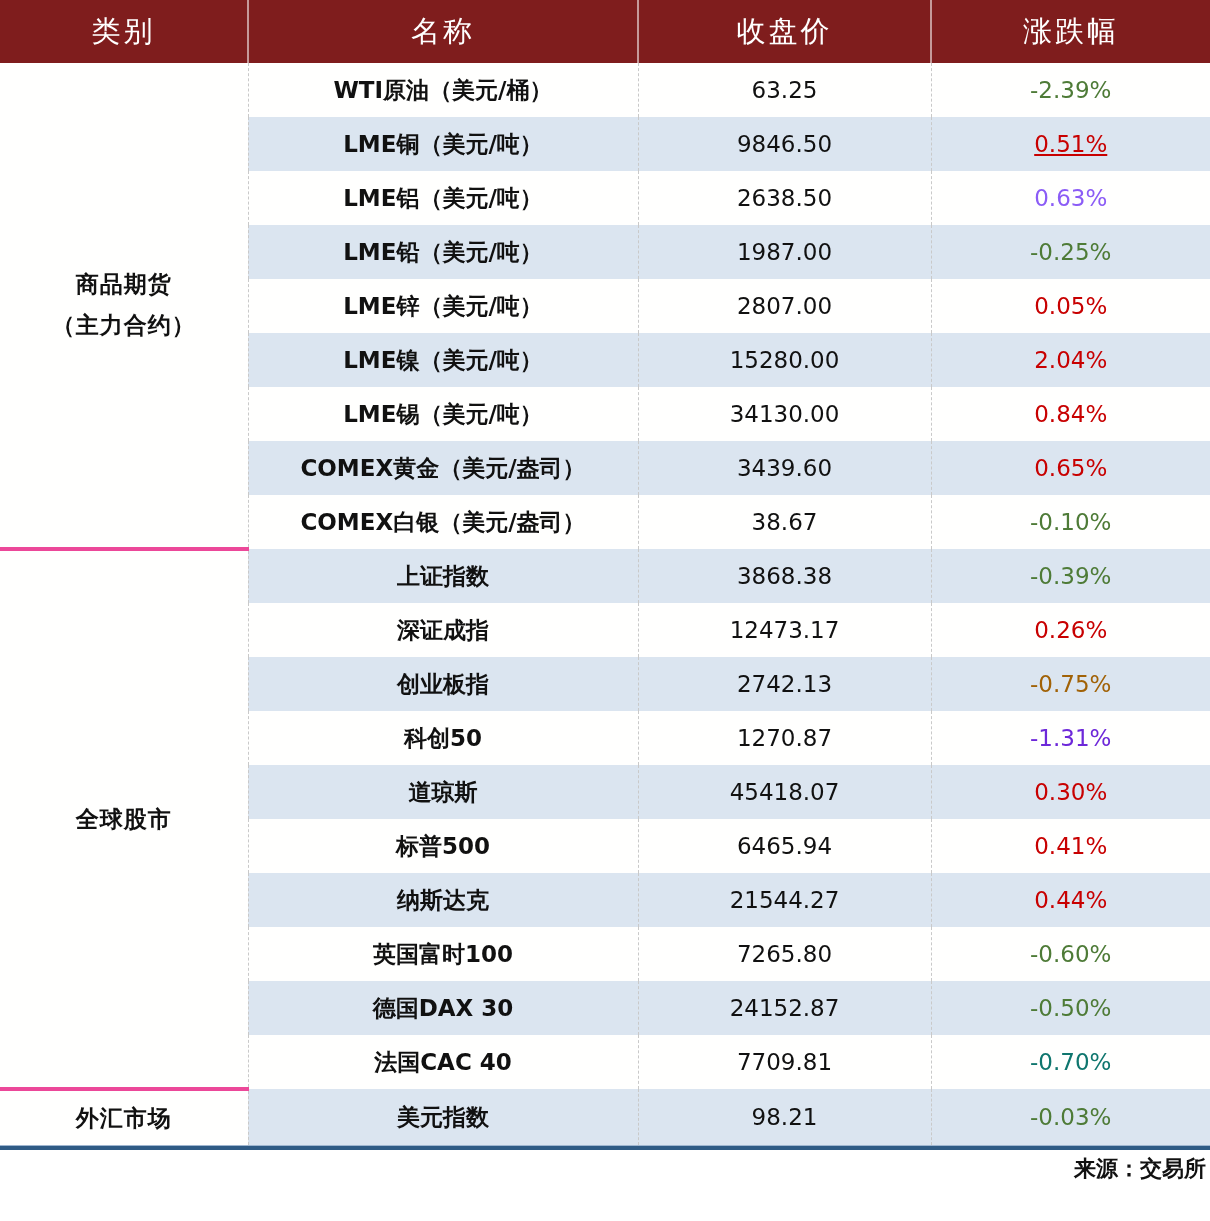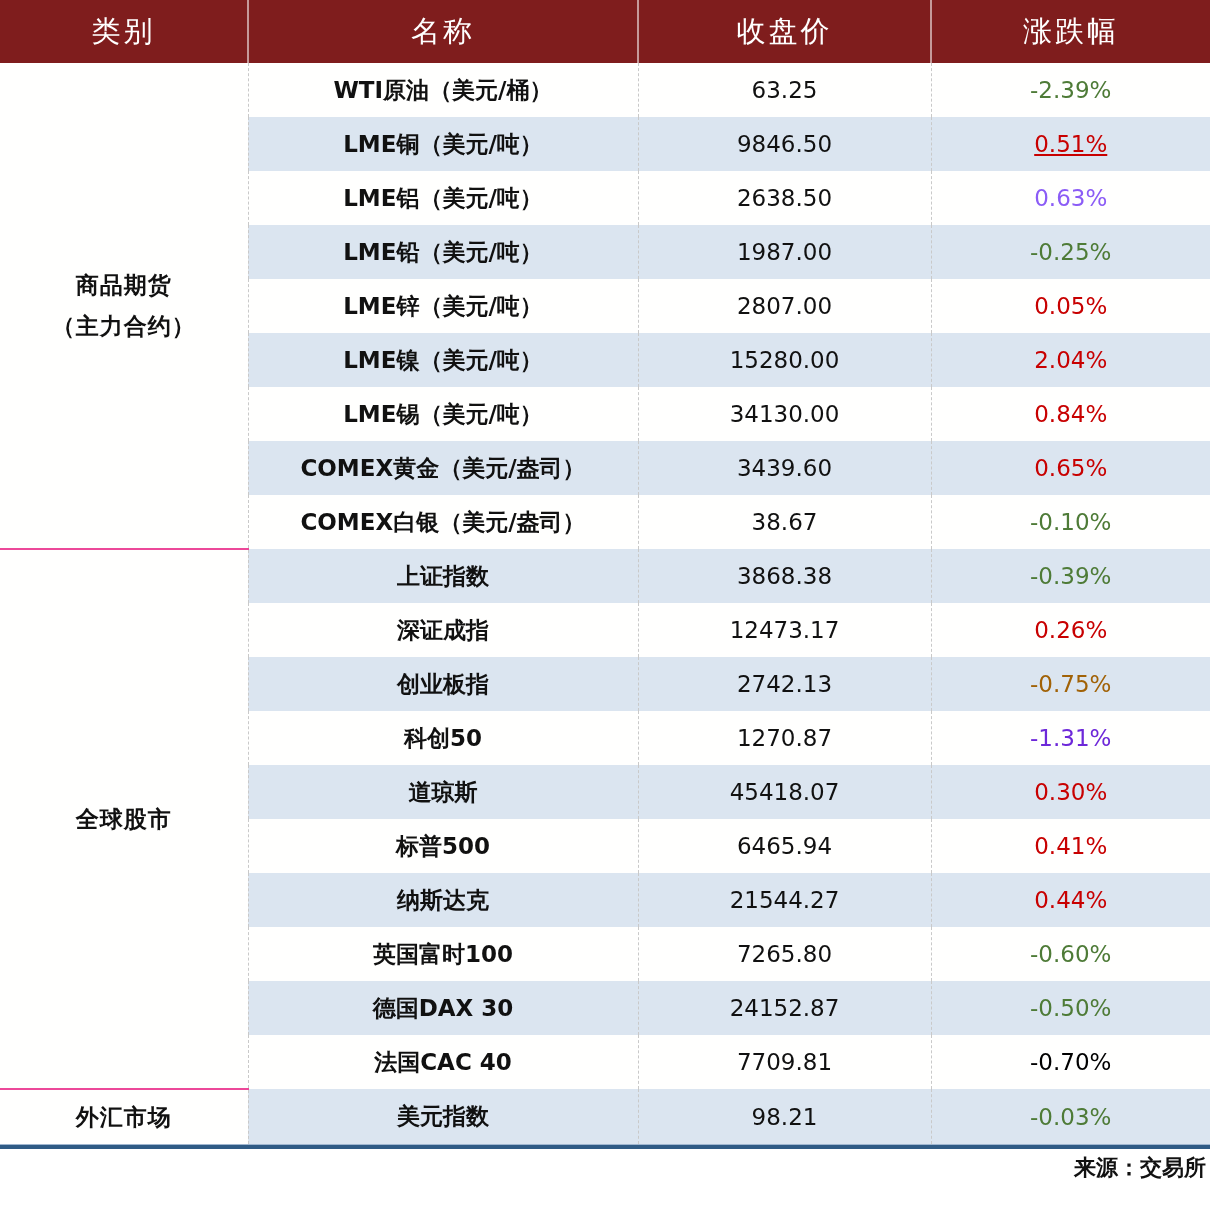--- a/index.html
+++ b/index.html
@@ -56,21 +56,21 @@
   }
   tr.row-white .band-cell { background: #FFFFFE; }
   tr.row-blue  .band-cell { background: #DBE5F0; }
 
   td.cat-cell {
     background: #FFFFFE;
     font-weight: 700;
     line-height: 41px;
     letter-spacing: 1px;
   }
-  td.cat-cell.group-divide { border-top: 2px solid #ec4899; }
+  td.cat-cell.group-divide { border-top: 4px solid #ec4899; }
 
   td.name-cell   { font-weight: 700; border-left: 1px dashed #C9C9C9; }
   td.price-cell  { font-weight: 500; border-left: 1px dashed #C9C9C9; }
   td.change-cell { font-weight: 500; border-left: 1px dashed #C9C9C9; }
 
   .bottom-rule-light { height: 1px; background: #9FB6D0; }
   .bottom-rule-dark  { height: 4px; background: #2F5B85; }
 
   .source-bar {
     height: 37px;
@@ -197,21 +197,21 @@
           <td class="change-cell band-cell" style="color: rgb(78, 123, 55);">-0.60%</td>
         </tr>
         <tr class="row-blue">
           <td class="name-cell band-cell">德国DAX 30</td>
           <td class="price-cell band-cell">24152.87</td>
           <td class="change-cell band-cell" style="color: rgb(78, 123, 55);">-0.50%</td>
         </tr>
         <tr class="row-white">
           <td class="name-cell band-cell">法国CAC 40</td>
           <td class="price-cell band-cell">7709.81</td>
-          <td class="change-cell band-cell" style="color: #000000;">-0.70%</td>
+          <td class="change-cell band-cell" style="color: #0f766e;">-0.70%</td>
         </tr>
         <tr class="row-blue">
           <td class="cat-cell group-divide" rowspan="1">外汇市场</td>
           <td class="name-cell band-cell">美元指数</td>
           <td class="price-cell band-cell">98.21</td>
           <td class="change-cell band-cell" style="color: rgb(78, 123, 55);">-0.03%</td>
         </tr>
       </tbody>
   </table>
 

